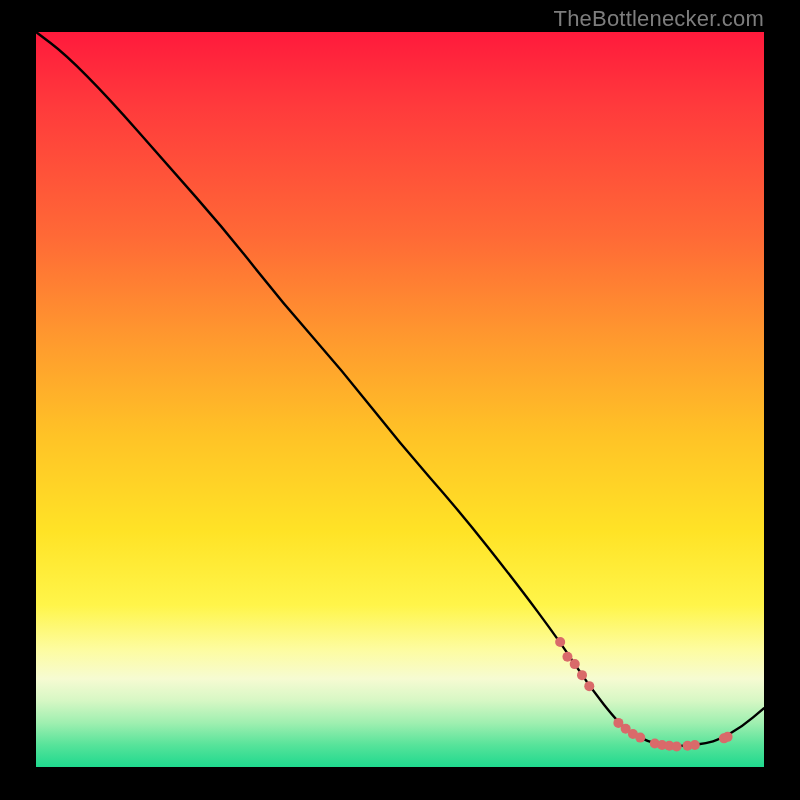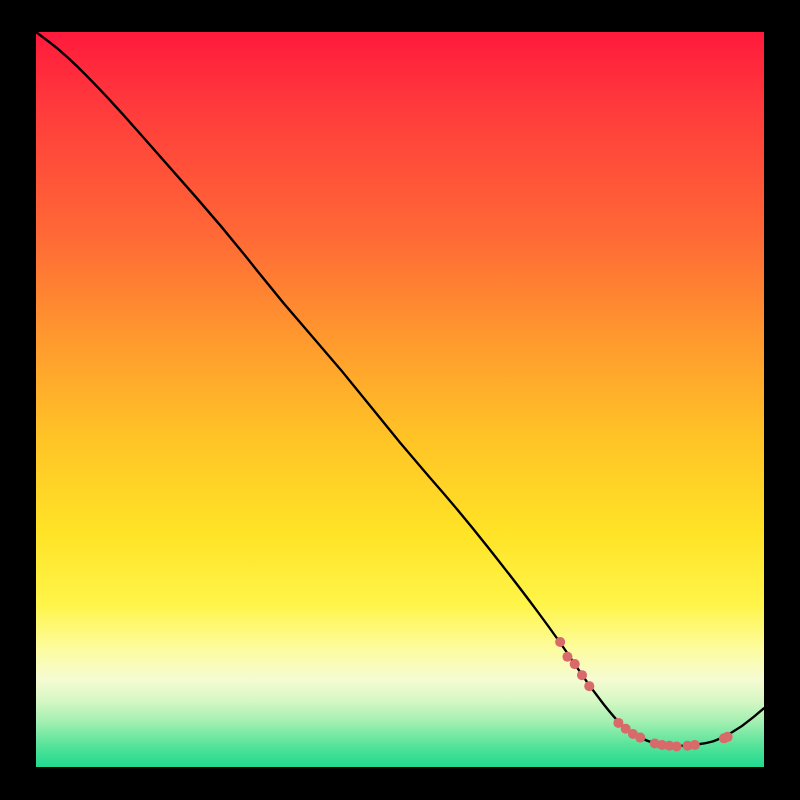--- a/index.html
+++ b/index.html
@@ -58,20 +58,21 @@
     width: 728px;
     height: 735px;
     overflow: visible;
   }
 </style>
 </head>
 <body>
 
 <div class="stage">
 
+  <div class="watermark">TheBottlenecker.com</div>
 
   <div class="plot">
     <svg class="curve" viewBox="0 0 728 735" preserveAspectRatio="none">
       <path id="curve-path" fill="none" stroke="#000000" stroke-width="2.4" stroke-linecap="round" stroke-linejoin="round" d="M 0.00 0.00 Q 0.00 0.00 14.56 11.03 Q 29.12 22.05 50.96 44.10 Q 72.80 66.15 101.92 99.22 Q 131.04 132.30 160.16 165.38 Q 189.28 198.45 218.40 235.20 Q 247.52 271.95 276.64 305.02 Q 305.76 338.10 334.88 374.85 Q 364.00 411.60 393.12 444.68 Q 422.24 477.75 451.36 514.50 Q 480.48 551.25 502.32 580.65 Q 524.16 610.05 538.72 632.10 Q 553.28 654.15 567.84 672.52 Q 582.40 690.90 589.68 696.41 Q 596.96 701.92 604.24 705.60 Q 611.52 709.27 618.80 711.11 Q 626.08 712.95 633.36 713.68 Q 640.64 714.42 647.92 713.68 Q 655.20 712.95 662.48 712.22 Q 669.76 711.48 677.04 709.28 Q 684.32 707.07 695.24 700.83 Q 706.16 694.58 717.08 685.39 T 728.00 676.20"></path>
       <g id="markers">
           <circle cx="524.16" cy="610.05" r="5" fill="#d96a6a"></circle>
           <circle cx="531.44" cy="624.75" r="5" fill="#d96a6a"></circle>
           <circle cx="538.72" cy="632.10" r="5" fill="#d96a6a"></circle>
           <circle cx="546.00" cy="643.13" r="5" fill="#d96a6a"></circle>
           <circle cx="553.28" cy="654.15" r="5" fill="#d96a6a"></circle>

